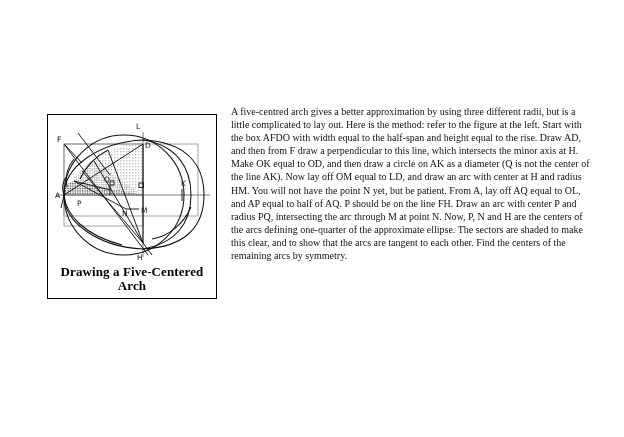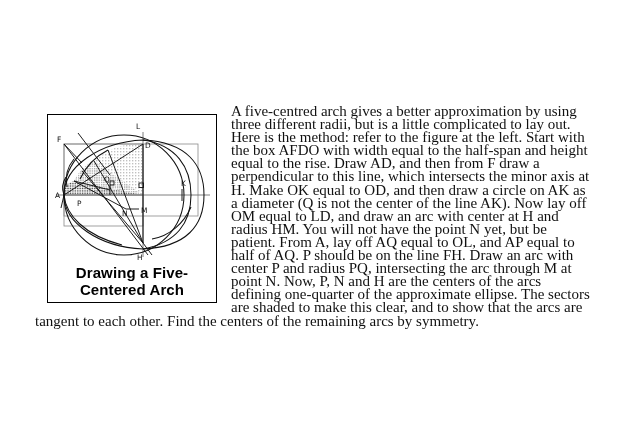--- a/index.html
+++ b/index.html
@@ -40,31 +40,31 @@
   }
 
   #figure-canvas {
     display: block;
     width: 168px;
     height: 148px;
   }
 
   #figure-caption {
     text-align: center;
-    font-family: Liberation Sans, sans-serif;
+    font-family: Liberation Serif, serif;
     font-weight: bold;
-    font-size: 15px;
+    font-size: 13px;
     letter-spacing: 0.1px;
     padding: 2px 0 4px 0;
     color: #000000;
     line-height: 1.1;
   }
 
   #prose {
-    font-size: 15px;
+    font-size: 10px;
     line-height: 13.1px;
     text-align: left;
     color: #111111;
   }
 
   #prose p {
     margin: 0;
   }
 
   

